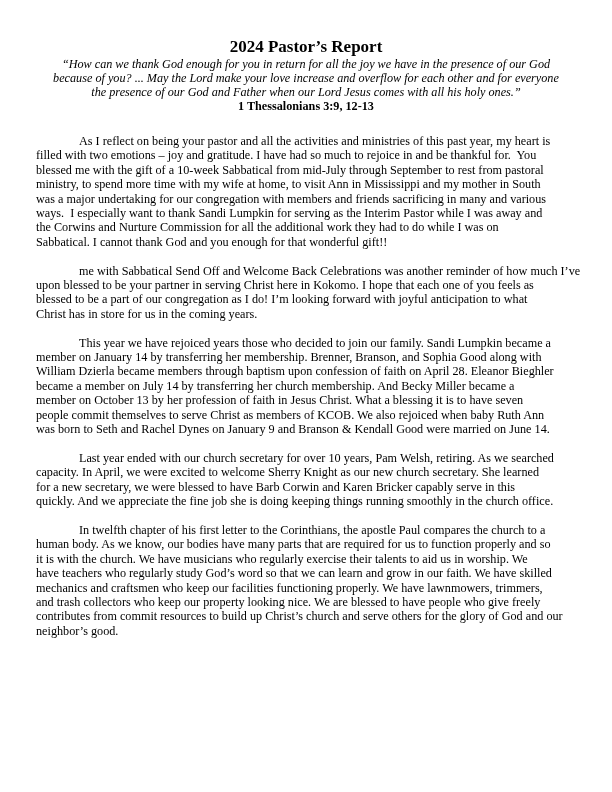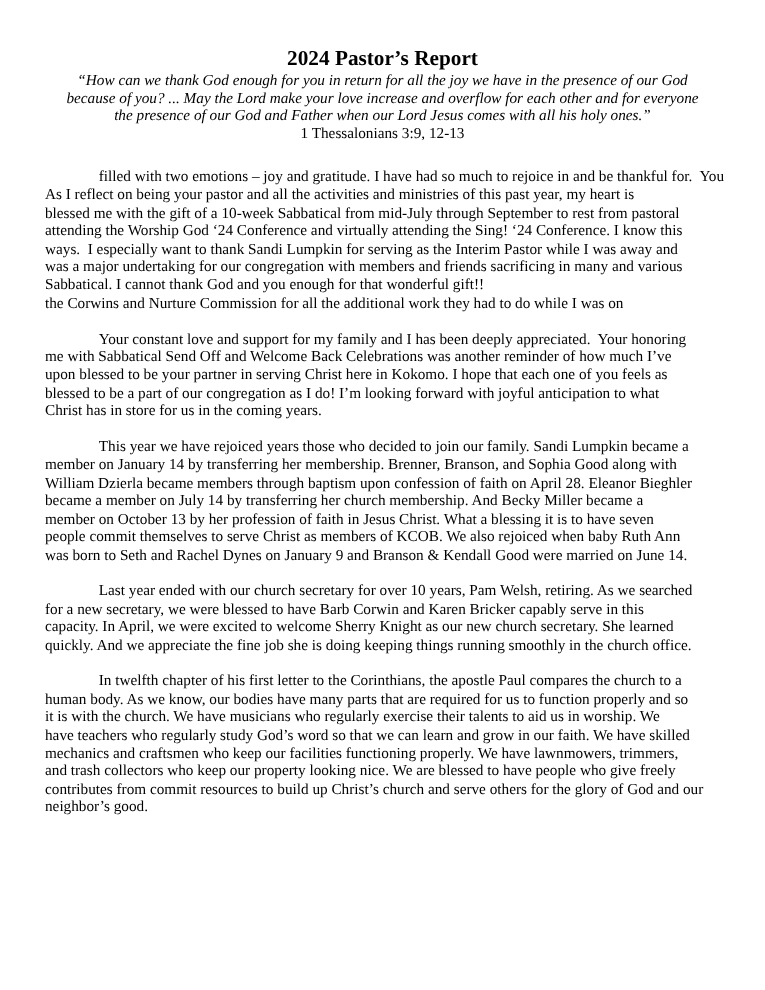--- a/index.html
+++ b/index.html
@@ -33,20 +33,21 @@
     font-size: 12.2px;
     line-height: 14px;
   }
   .quote .line { white-space: pre; }
   .citation {
     text-align: center;
     font-style: normal;
     font-size: 12.2px;
     line-height: 14px;
     white-space: pre;
+    font-weight: bold;
   }
   .body-text {
     margin-top: 21px;
     font-size: 12.2px;
     line-height: 14.4px;
   }
   .para {
     margin: 0 0 14.4px 0;
   }
   .para .line { white-space: pre; }
@@ -62,49 +63,48 @@
     <div>
         <div class="line">“How can we thank God enough for you in return for all the joy we have in the presence of our God</div>
         <div class="line">because of you? ... May the Lord make your love increase and overflow for each other and for everyone</div>
         <div class="line">the presence of our God and Father when our Lord Jesus comes with all his holy ones.”</div>
       </div>
     <div class="citation">1 Thessalonians 3:9, 12-13</div>
   </div>
 
   <div class="body-text">
     <div class="para">
+        <div class="line">As I reflect on being your pastor and all the activities and ministries of this past year, my heart is</div>
         <div class="line">filled with two emotions – joy and gratitude. I have had so much to rejoice in and be thankful for.  You</div>
-        <div class="line">As I reflect on being your pastor and all the activities and ministries of this past year, my heart is</div>
         <div class="line">blessed me with the gift of a 10-week Sabbatical from mid-July through September to rest from pastoral</div>
-        <div class="line">attending the Worship God ‘24 Conference and virtually attending the Sing! ‘24 Conference. I know this</div>
+        <div class="line">ministry, to spend more time with my wife at home, to visit Ann in Mississippi and my mother in South</div>
+        <div class="line">was a major undertaking for our congregation with members and friends sacrificing in many and various</div>
         <div class="line">ways.  I especially want to thank Sandi Lumpkin for serving as the Interim Pastor while I was away and</div>
-        <div class="line">was a major undertaking for our congregation with members and friends sacrificing in many and various</div>
+        <div class="line">the Corwins and Nurture Commission for all the additional work they had to do while I was on</div>
         <div class="line">Sabbatical. I cannot thank God and you enough for that wonderful gift!!</div>
-        <div class="line">the Corwins and Nurture Commission for all the additional work they had to do while I was on</div>
       </div>
     <div class="para">
-        <div class="line">Your constant love and support for my family and I has been deeply appreciated.  Your honoring</div>
         <div class="line">me with Sabbatical Send Off and Welcome Back Celebrations was another reminder of how much I’ve</div>
         <div class="line">upon blessed to be your partner in serving Christ here in Kokomo. I hope that each one of you feels as</div>
         <div class="line">blessed to be a part of our congregation as I do! I’m looking forward with joyful anticipation to what</div>
         <div class="line">Christ has in store for us in the coming years.</div>
       </div>
     <div class="para">
         <div class="line">This year we have rejoiced years those who decided to join our family. Sandi Lumpkin became a</div>
         <div class="line">member on January 14 by transferring her membership. Brenner, Branson, and Sophia Good along with</div>
         <div class="line">William Dzierla became members through baptism upon confession of faith on April 28. Eleanor Bieghler</div>
         <div class="line">became a member on July 14 by transferring her church membership. And Becky Miller became a</div>
         <div class="line">member on October 13 by her profession of faith in Jesus Christ. What a blessing it is to have seven</div>
         <div class="line">people commit themselves to serve Christ as members of KCOB. We also rejoiced when baby Ruth Ann</div>
         <div class="line">was born to Seth and Rachel Dynes on January 9 and Branson &amp; Kendall Good were married on June 14.</div>
       </div>
     <div class="para">
         <div class="line">Last year ended with our church secretary for over 10 years, Pam Welsh, retiring. As we searched</div>
+        <div class="line">capacity. In April, we were excited to welcome Sherry Knight as our new church secretary. She learned</div>
         <div class="line">for a new secretary, we were blessed to have Barb Corwin and Karen Bricker capably serve in this</div>
-        <div class="line">capacity. In April, we were excited to welcome Sherry Knight as our new church secretary. She learned</div>
         <div class="line">quickly. And we appreciate the fine job she is doing keeping things running smoothly in the church office.</div>
       </div>
     <div class="para">
         <div class="line">In twelfth chapter of his first letter to the Corinthians, the apostle Paul compares the church to a</div>
         <div class="line">human body. As we know, our bodies have many parts that are required for us to function properly and so</div>
         <div class="line">it is with the church. We have musicians who regularly exercise their talents to aid us in worship. We</div>
         <div class="line">have teachers who regularly study God’s word so that we can learn and grow in our faith. We have skilled</div>
         <div class="line">mechanics and craftsmen who keep our facilities functioning properly. We have lawnmowers, trimmers,</div>
         <div class="line">and trash collectors who keep our property looking nice. We are blessed to have people who give freely</div>
         <div class="line">contributes from commit resources to build up Christ’s church and serve others for the glory of God and our</div>

